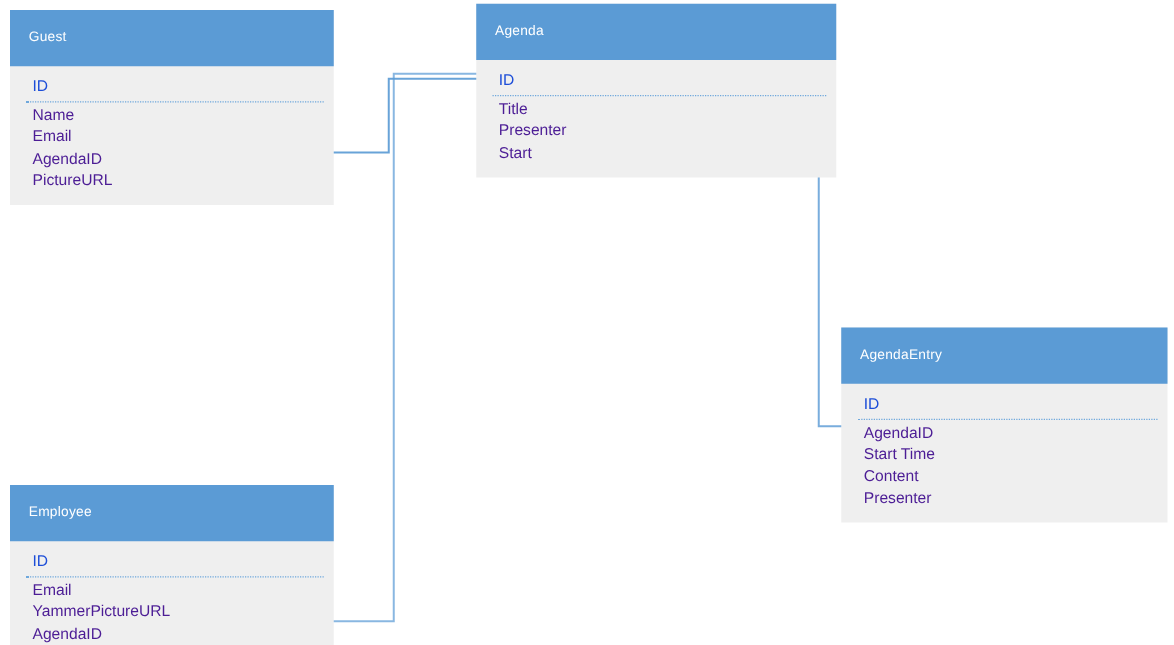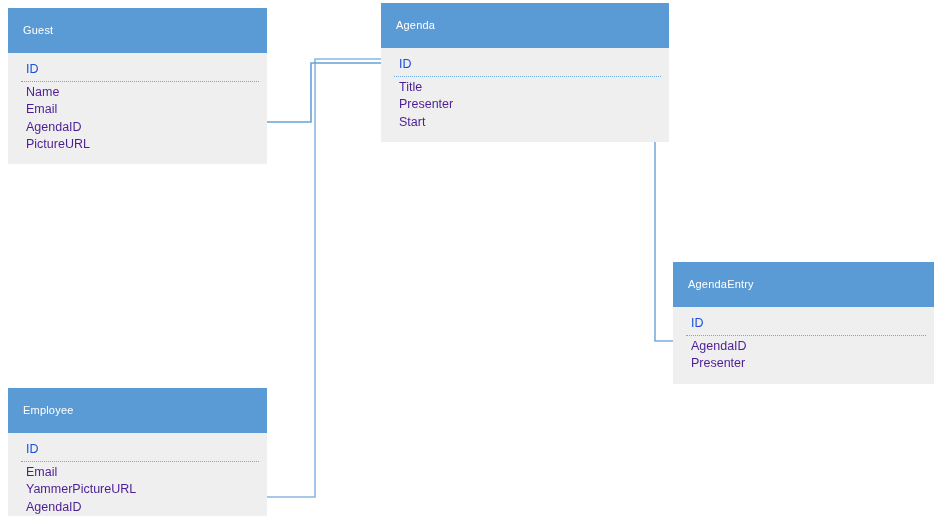--- a/index.html
+++ b/index.html
@@ -100,20 +100,22 @@
       <div class="field">Start</div>
     </div>
   </div>
 
   <div class="entity" style="left:673px; top:262px; width:261px;">
     <div class="entity-header">AgendaEntry</div>
     <div class="entity-body">
       <div class="field key">ID</div>
       <div class="key-sep"></div>
       <div class="field">AgendaID</div>
+      <div class="field">Start Time</div>
+      <div class="field">Content</div>
       <div class="field">Presenter</div>
     </div>
   </div>
 
   <div class="entity" style="left:8px; top:388px; width:259px;">
     <div class="entity-header">Employee</div>
     <div class="entity-body">
       <div class="field key">ID</div>
       <div class="key-sep"></div>
       <div class="field">Email</div>

